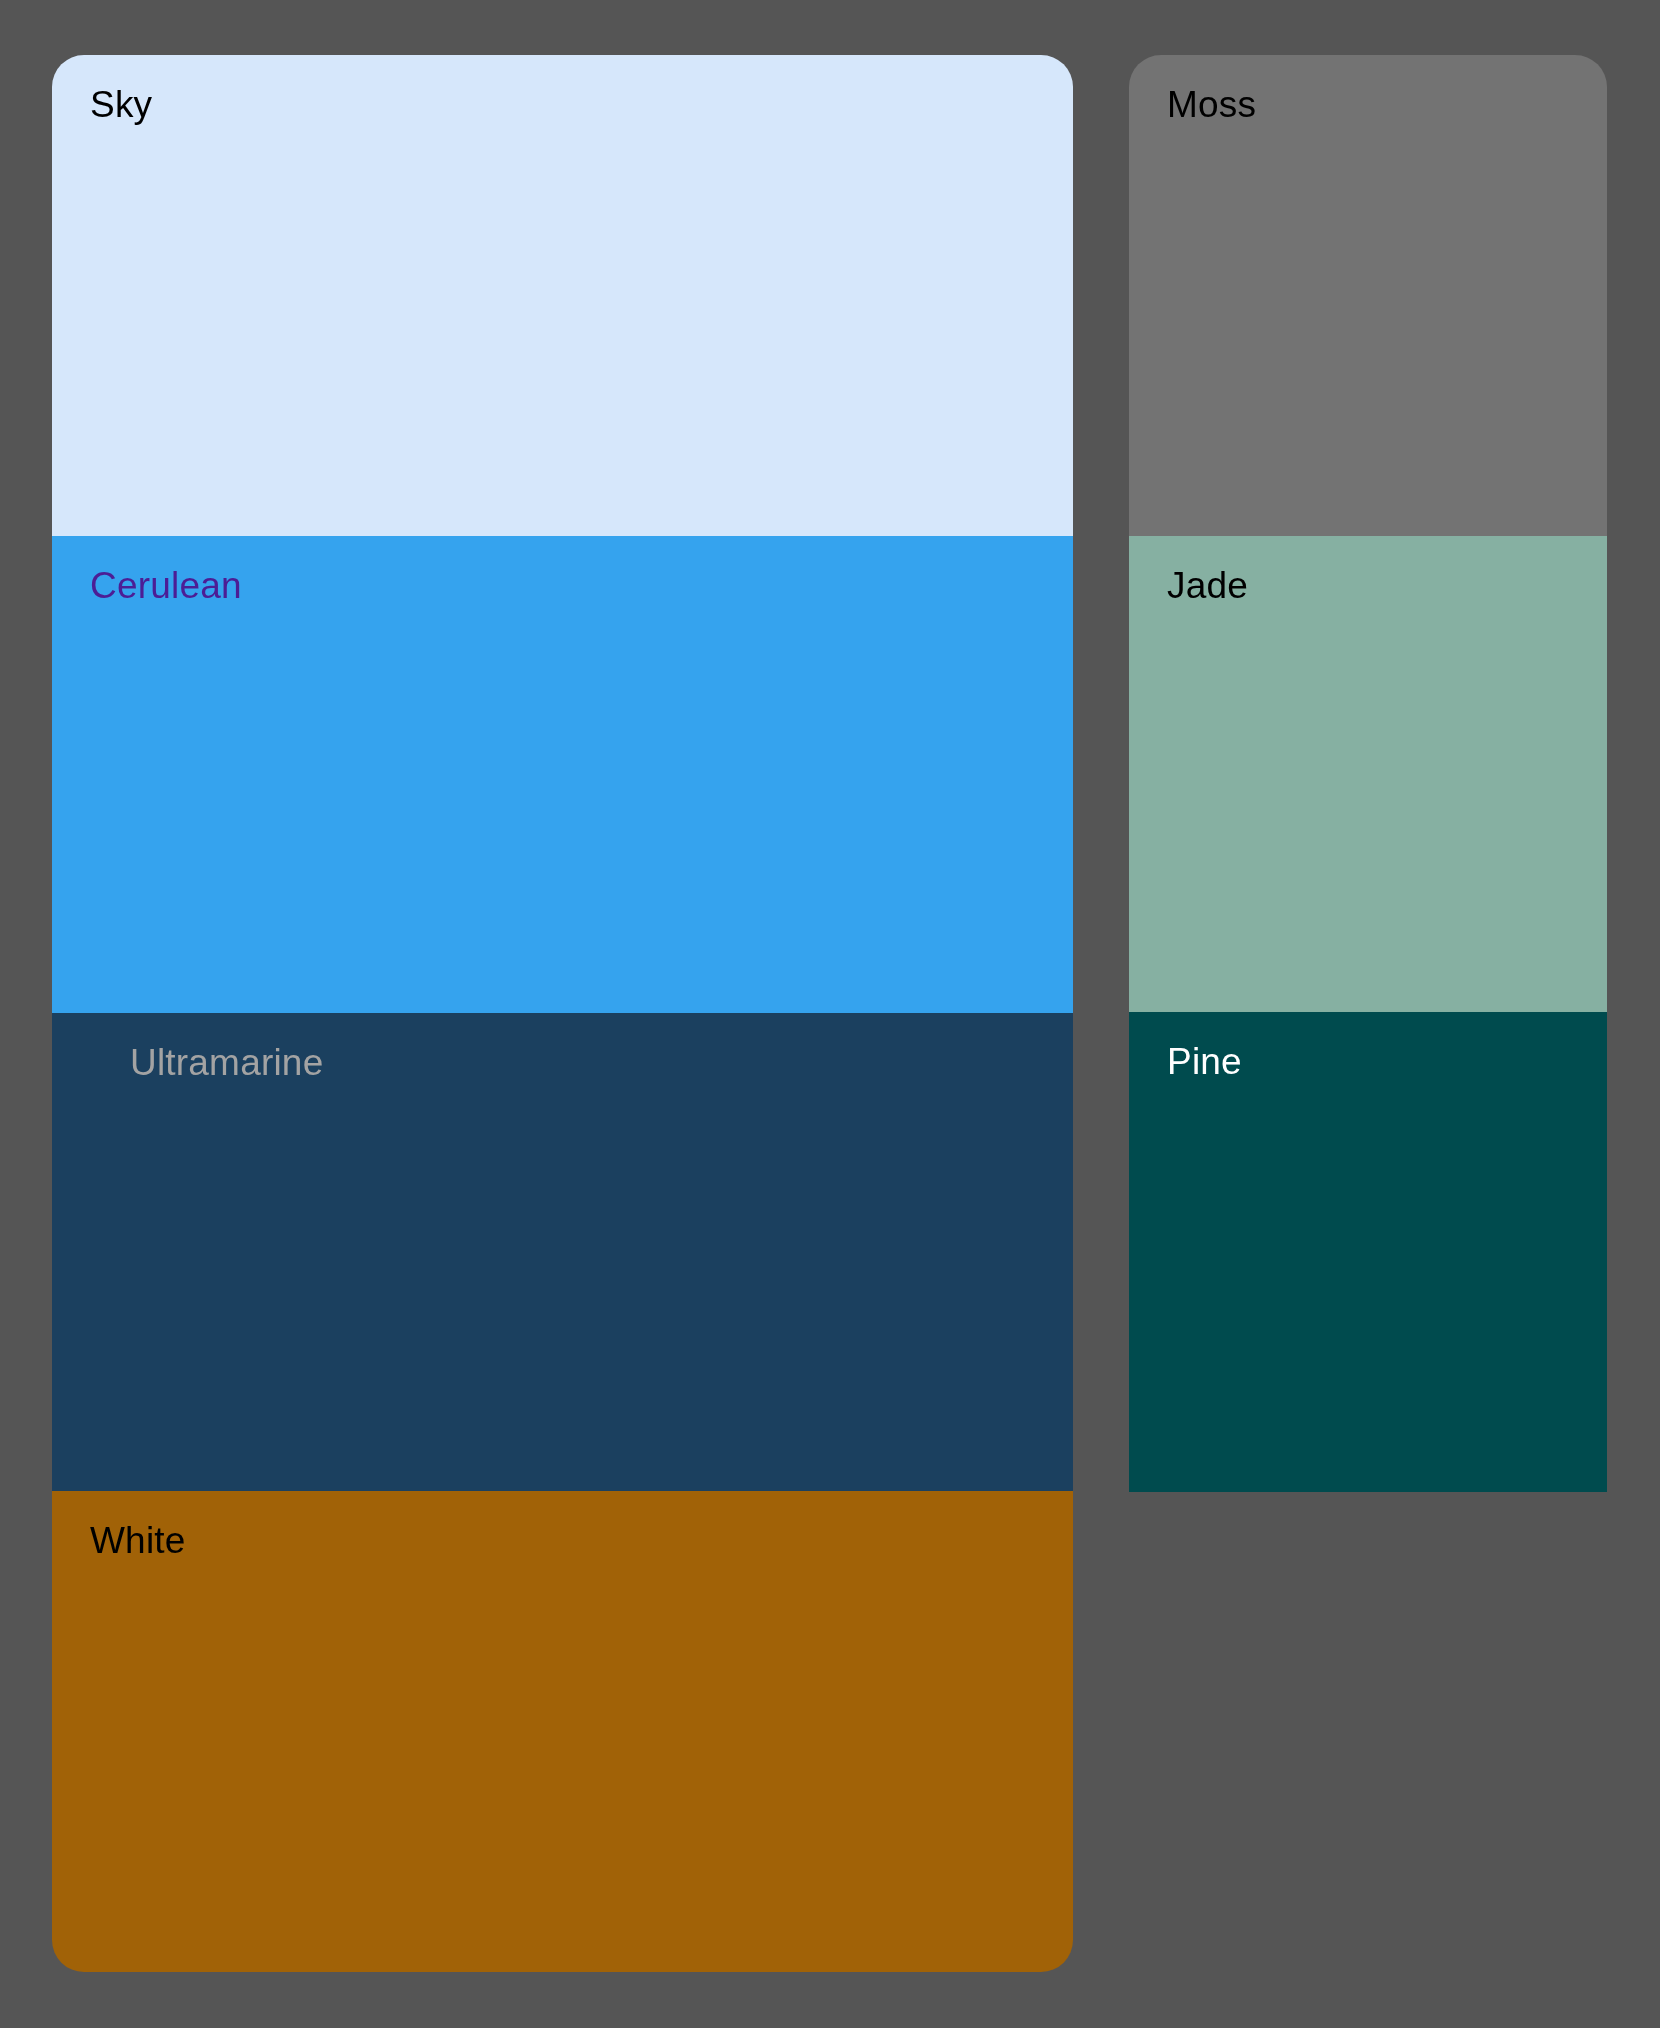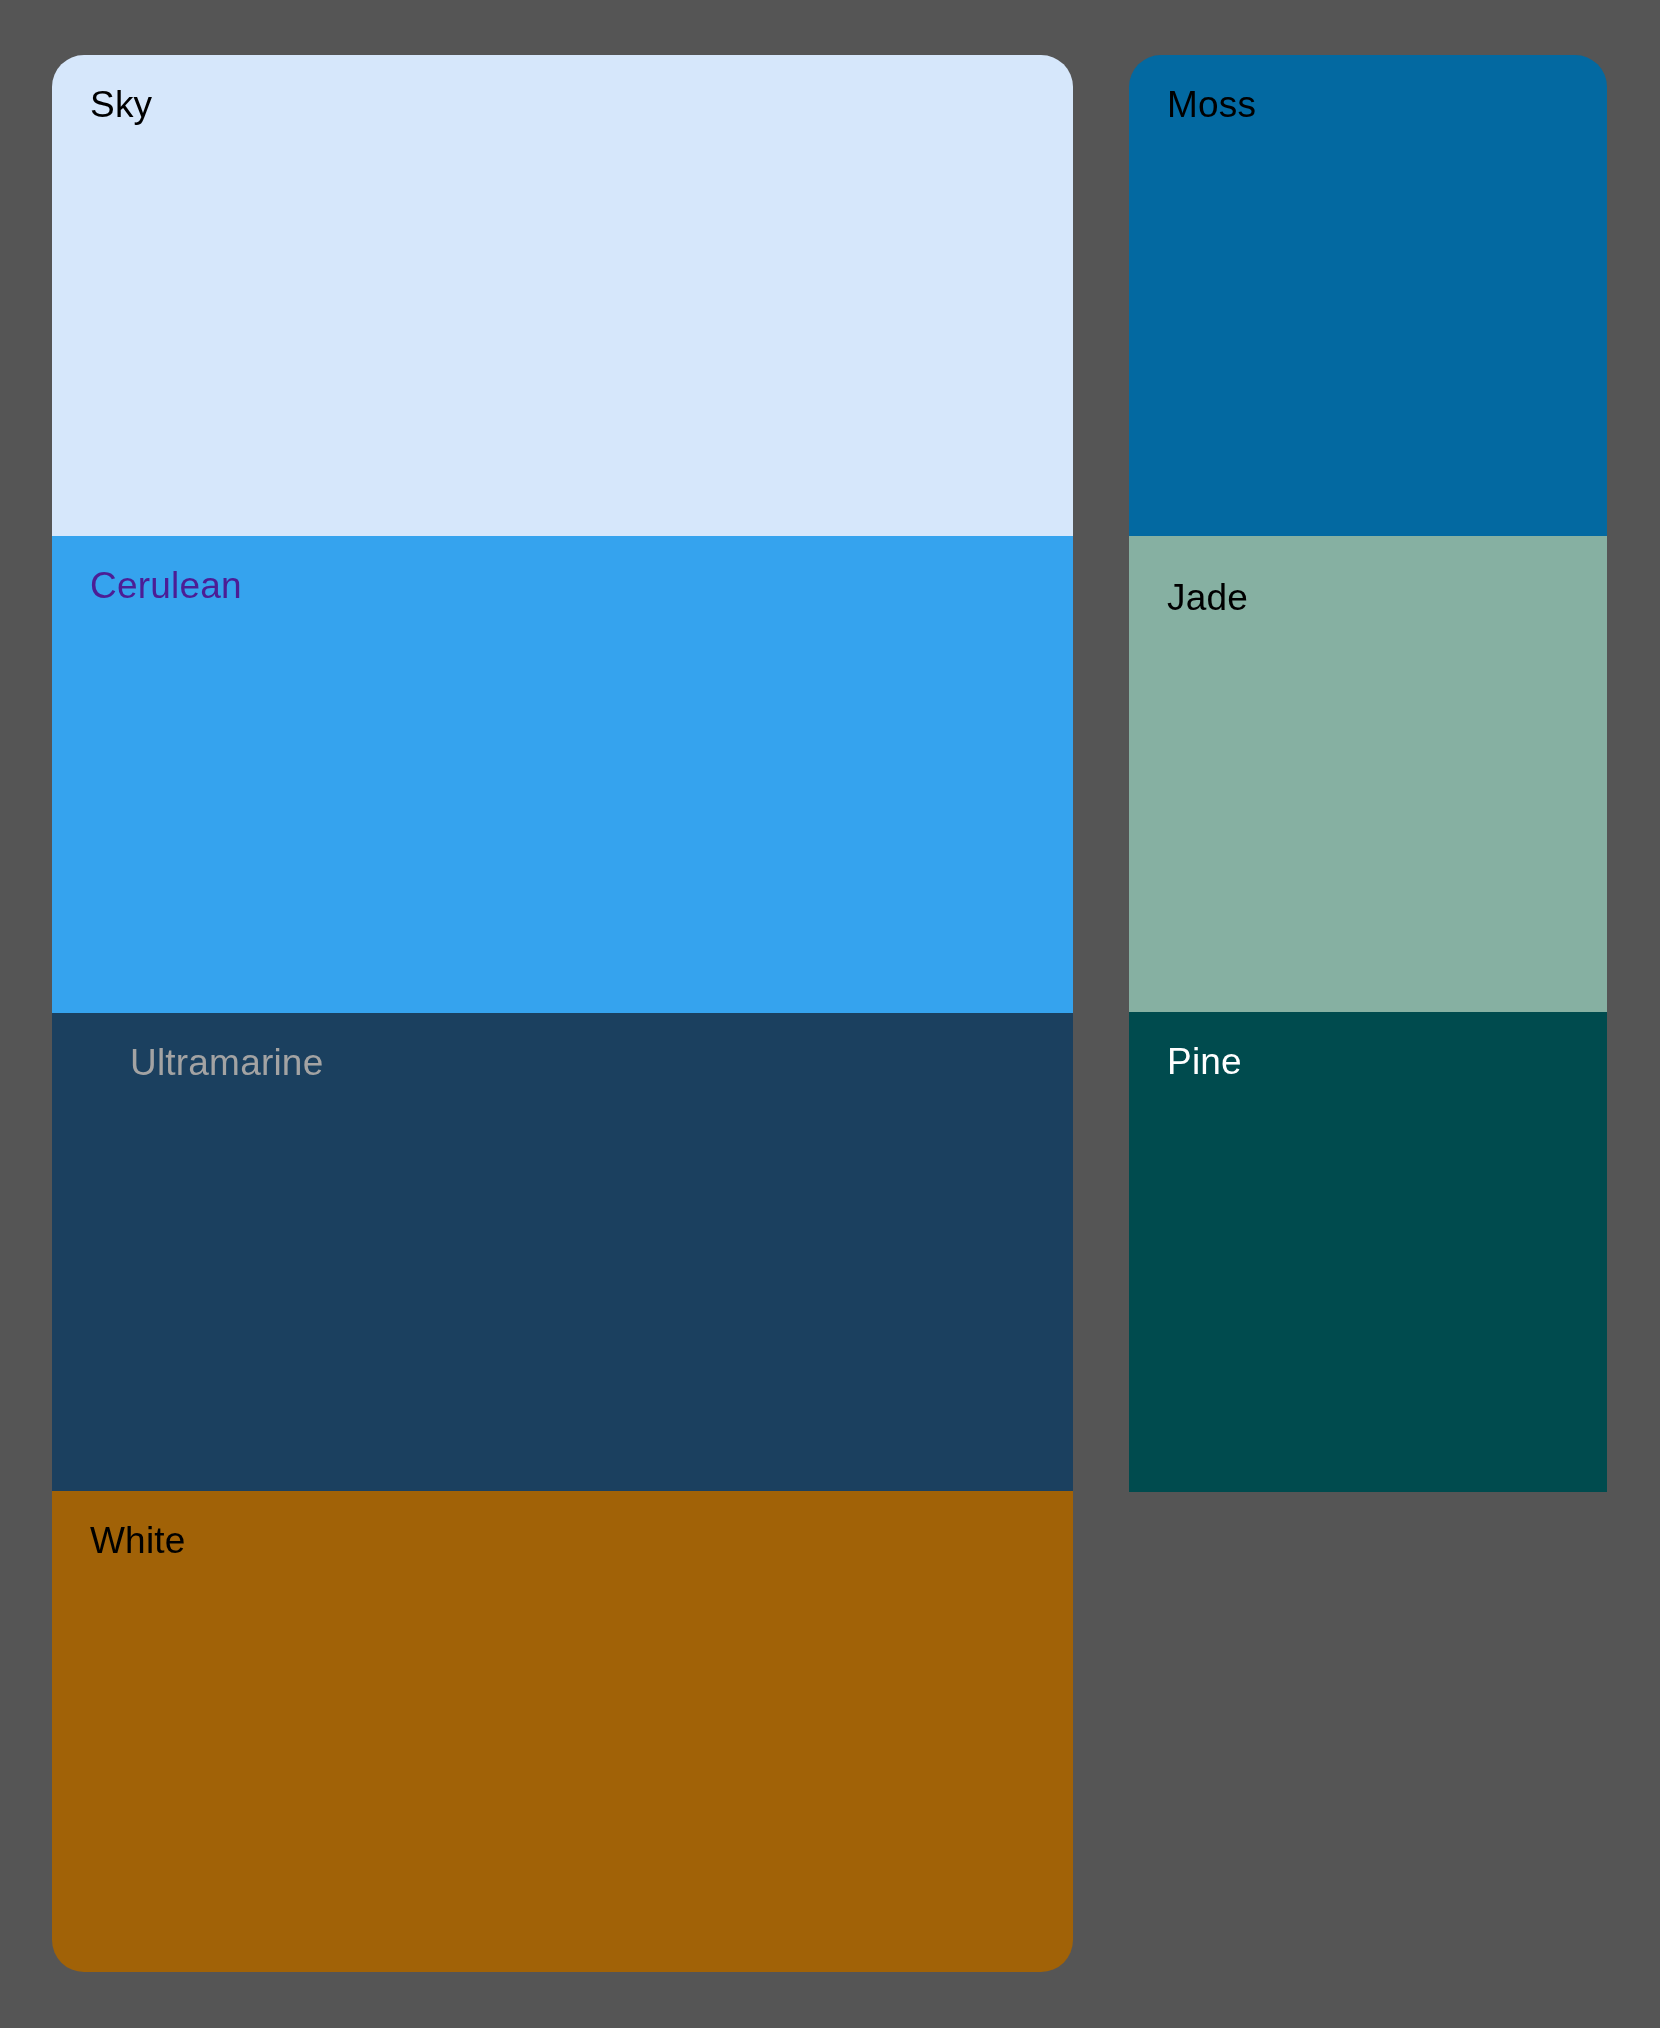--- a/index.html
+++ b/index.html
@@ -84,26 +84,26 @@
     </div>
 
     <div class="swatch" style="background: #a16207; height: 481px; flex-basis: 481px;">
       <span class="swatch-label label-dark" style="color: rgb(0, 0, 0);">White</span>
     </div>
 
   </div>
 
   <div class="palette-column" id="column-secondary">
 
-    <div class="swatch" style="background: #0369a1; height: 481px; flex-basis: 481px; padding-left: 31px;">
+    <div class="swatch" style="background: #737373; height: 481px; flex-basis: 481px; padding-left: 31px;">
       <span class="swatch-label label-dark" style="color: rgb(0, 0, 0);">Moss</span>
     </div>
 
     <div class="swatch" style="background: rgb(134, 176, 162); height: 476px; flex-basis: 476px;">
-      <span class="swatch-label label-dark" style="color: rgb(0, 0, 0); margin-top: 12px;">Jade</span>
+      <span class="swatch-label label-dark" style="color: rgb(0, 0, 0);">Jade</span>
     </div>
 
     <div class="swatch" style="background: rgb(0, 75, 78); height: 480px; flex-basis: 480px;">
       <span class="swatch-label label-light" style="color: rgb(255, 255, 255);">Pine</span>
     </div>
 
 
   </div>
 
 </div>

